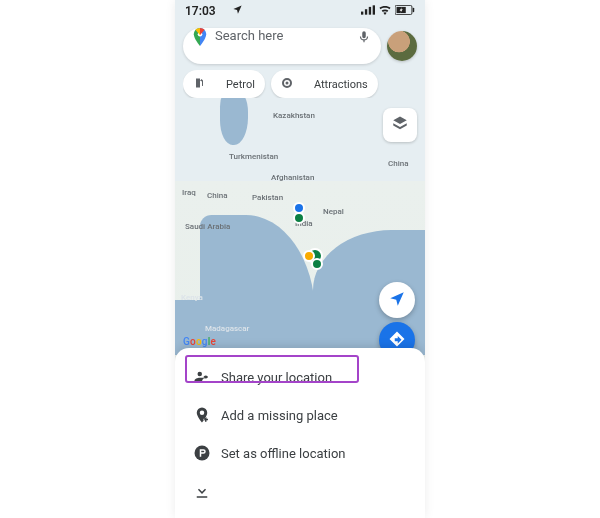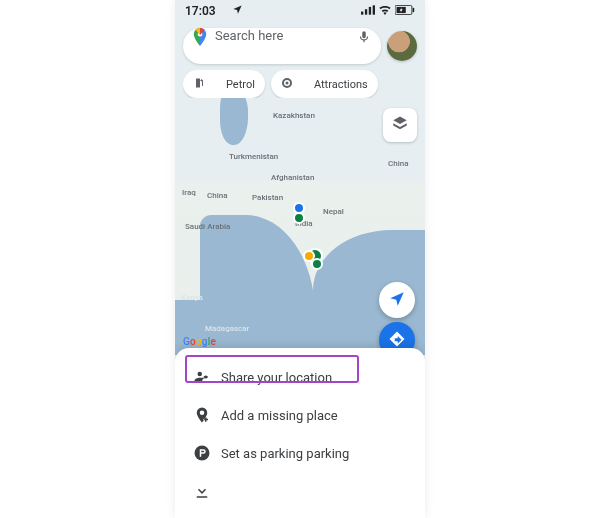--- a/index.html
+++ b/index.html
@@ -346,21 +346,21 @@
       <span>Add a missing place</span>
     </div>
 
     <div class="sheet-item">
       <span class="ic">
         <svg width="18" height="18" viewBox="0 0 24 24">
             <circle cx="12" cy="12" r="10" fill="#3c4043"></circle>
             <path fill="#fff" d="M9 7h5a3 3 0 010 6h-3v4H9V7zm2 2v2h3a1 1 0 000-2h-3z"></path>
           </svg>
       </span>
-      <span>Set as parking parking</span>
+      <span>Set as offline location</span>
     </div>
 
     <div class="sheet-item">
       <span class="ic">
         <svg width="18" height="18" viewBox="0 0 24 24">
             <path fill="#3c4043" d="M12 3v10l4-4 1.4 1.4L12 16l-5.4-5.6L8 9l4 4V3h0zM5 19h14v2H5z"></path>
           </svg>
       </span>
     </div>
 

